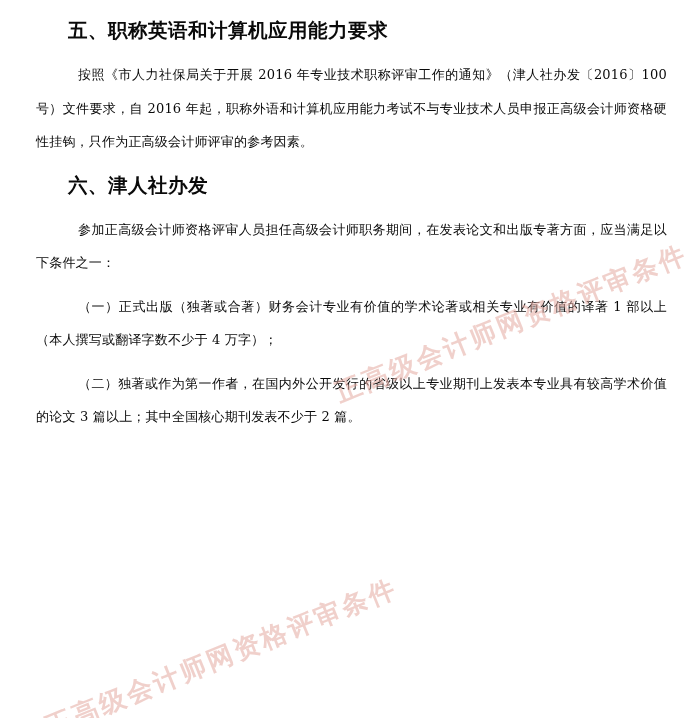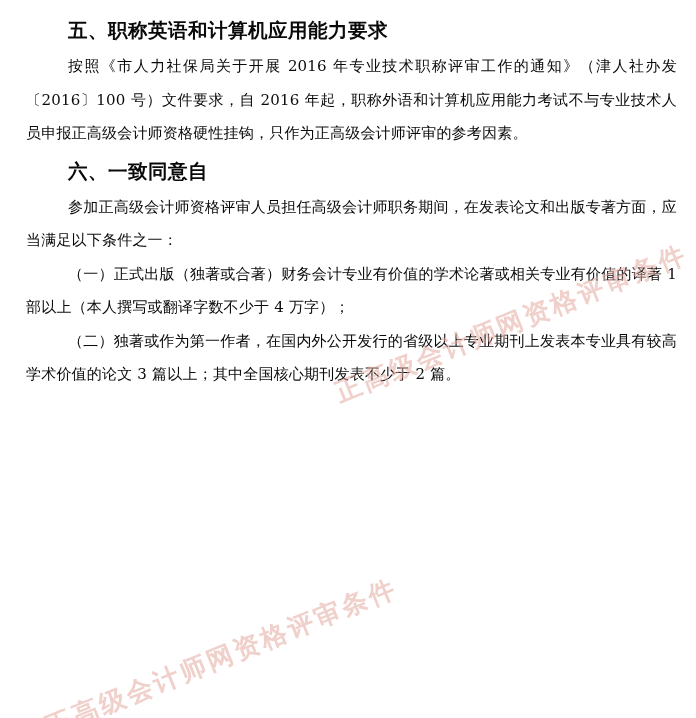--- a/index.html
+++ b/index.html
@@ -27,23 +27,23 @@
     font-family: "DejaVu Sans", "Liberation Sans", sans-serif;
     font-weight: bold;
     font-size: 19.5px;
     line-height: 34px;
     margin: 4px 0 2px 0;
     text-indent: 42px;
     letter-spacing: 0.5px;
     color: #0a0a0a;
   }
   .para {
-    font-size: 15px;
+    font-size: 13px;
     line-height: 33.5px;
-    margin: 0;
+    margin: 10px;
     text-indent: 42px;
     text-align: justify;
     text-justify: inter-ideograph;
     letter-spacing: 0.2px;
     color: #0a0a0a;
   }
   .para.bold {
     font-family: "DejaVu Sans", "Liberation Sans", sans-serif;
     font-weight: bold;
     letter-spacing: 0.1px;
@@ -80,21 +80,21 @@
 </style>
 </head>
 <body>
 
 <div class="page">
 
   <div class="heading">五、职称英语和计算机应用能力要求</div>
 
   <p class="para">按照《市人力社保局关于开展 2016 年专业技术职称评审工作的通知》（津人社办发〔2016〕100 号）文件要求，自 2016 年起，职称外语和计算机应用能力考试不与专业技术人员申报正高级会计师资格硬性挂钩，只作为正高级会计师评审的参考因素。</p>
 
-  <div class="heading">六、一致同意自</div>
+  <div class="heading">六、津人社办发</div>
 
   <p class="para">参加正高级会计师资格评审人员担任高级会计师职务期间，在发表论文和出版专著方面，应当满足以下条件之一：</p>
 
   <p class="para">（一）正式出版（独著或合著）财务会计专业有价值的学术论著或相关专业有价值的译著 1 部以上（本人撰写或翻译字数不少于 4 万字）；</p>
 
   <p class="para">（二）独著或作为第一作者，在国内外公开发行的省级以上专业期刊上发表本专业具有较高学术价值的论文 3 篇以上；其中全国核心期刊发表不少于 2 篇。</p>
 
 
 
 

